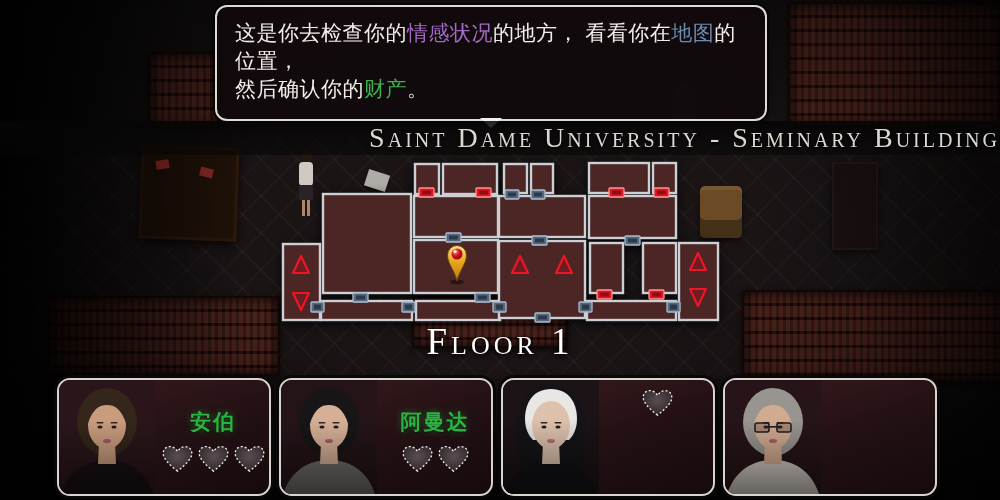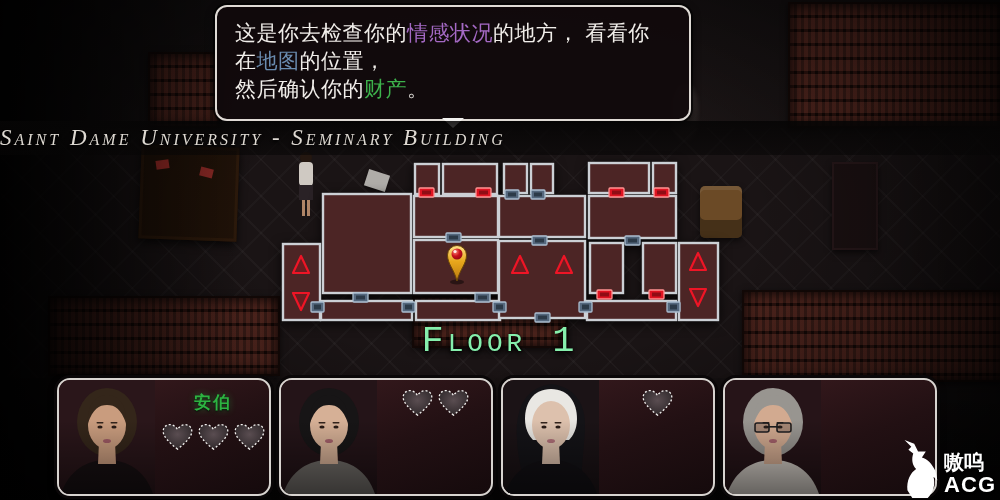--- a/index.html
+++ b/index.html
@@ -38,49 +38,49 @@
       background:linear-gradient(90deg,#b08567 0 3px, transparent 3px 5px, #b08567 5px 8px);}
   .ghost{position:absolute;left:672px;top:84px;width:26px;height:58px;border-radius:45%;
       background:linear-gradient(rgba(190,180,170,.18), rgba(120,110,100,.04));filter:blur(2px);}
   .vignette{position:absolute;inset:0;pointer-events:none;background:
       linear-gradient(90deg, rgba(0,0,0,.93), rgba(0,0,0,0) 24%),
       linear-gradient(270deg, rgba(0,0,0,.45), rgba(0,0,0,0) 14%),
       linear-gradient(0deg, rgba(0,0,0,.55), rgba(0,0,0,0) 22%),
       radial-gradient(ellipse at 50% 44%, rgba(0,0,0,0) 36%, rgba(0,0,0,.42) 72%, rgba(0,0,0,.82) 100%);}
 
   
-  .tooltip{position:absolute;left:215px;top:5px;width:476px;height:116px;box-sizing:border-box;
+  .tooltip{position:absolute;left:215px;top:5px;width:552px;height:116px;box-sizing:border-box;
       background:rgba(17,10,12,.94);border:2px solid #dfdad5;border-radius:12px;
       box-shadow:0 0 0 2px rgba(0,0,0,.6), 0 4px 10px rgba(0,0,0,.7);}
   .tooltip-text{padding:12px 18px;font-size:21px;line-height:28px;color:#f1eeea;letter-spacing:.5px;}
   .tooltip-arrow{position:absolute;left:50%;bottom:-9px;transform:translateX(-50%);width:0;height:0;
       border-left:11px solid transparent;border-right:11px solid transparent;border-top:10px solid #f2f1ef;}
 
   
   .title-band{position:absolute;left:0;top:121px;width:100%;height:34px;
       background:linear-gradient(180deg, rgba(6,5,5,.88), rgba(6,5,5,.55));}
-  .building-title{width:100%;text-align:left;line-height:34px;
+  .building-title{width:100%;text-align:right;line-height:34px;
       font-family:"Liberation Serif","DejaVu Serif",serif;font-variant:small-caps;
-      font-size:23px;letter-spacing:3px;color:#ddd8d1;text-shadow:0 2px 3px #000;font-style:italic;}
+      font-size:28px;letter-spacing:3px;color:#ddd8d1;text-shadow:0 2px 3px #000;}
 
   
   .map-svg{position:absolute;left:280px;top:155px;width:440px;height:170px;overflow:visible;
       filter:drop-shadow(0 3px 6px rgba(0,0,0,.75));}
   .floor-label{position:absolute;left:0;top:320px;width:100%;text-align:center;
-      font-family:Liberation Mono, monospace;font-variant:small-caps;
-      font-size:37px;letter-spacing:4px;color:#86efac;text-shadow:0 3px 5px #000, 0 0 2px #000;}
+      font-family:Liberation Serif, serif;font-variant:small-caps;
+      font-size:37px;letter-spacing:4px;color:#ffffff;text-shadow:0 3px 5px #000, 0 0 2px #000;}
 
   
   .cards{position:absolute;left:57px;top:378px;display:flex;gap:8px;}
   .card{position:relative;width:214px;height:118px;box-sizing:border-box;border:2px solid #d8d4d0;border-radius:13px;
       overflow:hidden;background:linear-gradient(160deg,#3a1b1f 0%, #221013 55%, #150a0c 100%);
       box-shadow:0 0 0 3px #0a0708, 0 4px 8px rgba(0,0,0,.7);}
   .portrait{position:absolute;left:0;top:0;width:96px;height:114px;}
   .card-right{position:absolute;left:96px;top:0;width:116px;height:100%;}
-  .char-name{margin-top:11px;text-align:center;font-size:17px;font-weight:bold;letter-spacing:2px;
+  .char-name{margin-top:28px;text-align:center;font-size:21px;font-weight:bold;letter-spacing:2px;
       color:#2db341;text-shadow:0 0 7px rgba(46,200,80,.45), 0 1px 2px #000;}
   .hearts{display:flex;justify-content:center;gap:5px;margin-top:9px;}
   .heart{width:31px;height:28px;}
 
   
   .watermark{position:absolute;right:4px;bottom:2px;display:flex;align-items:flex-end;gap:1px;}
   .wolf{width:46px;height:58px;}
   .wm-text{color:#fff;line-height:1;padding-bottom:2px;}
   .wm-cn{font-size:20px;font-weight:bold;text-shadow:0 1px 2px #000;}
   .wm-en{font-size:22px;font-weight:bold;letter-spacing:1px;margin-top:2px;text-shadow:0 1px 2px #000;}
@@ -258,20 +258,21 @@
           <ellipse cx="48" cy="45" rx="19" ry="24" fill="#d6b096"></ellipse>
           <path d="M29,43 C28,23 38,15 48,15 C58,15 68,23 67,43 C62,29 56,25 48,25 C40,25 34,29 29,43 Z" fill="#171516"></path>
           <ellipse cx="41" cy="47" rx="2.6" ry="1.6" fill="#2a1c17"></ellipse>
           <ellipse cx="55" cy="47" rx="2.6" ry="1.6" fill="#2a1c17"></ellipse>
           <rect x="37.5" y="42" width="7" height="1.6" rx="0.8" fill="#33241c"></rect>
           <rect x="51.5" y="42" width="7" height="1.6" rx="0.8" fill="#33241c"></rect>
           <ellipse cx="48" cy="61" rx="4" ry="2" fill="#a4606a"></ellipse>
           <rect x="0" y="0" width="96" height="114" fill="url(#pshade)"></rect>
         </svg>
       <div class="card-right">
+        <div class="char-name">阿曼达</div>
         <div class="hearts">
             <svg viewBox="0 0 31 28" class="heart">
               <path d="M15.5,26.2 C7,19.3 1.2,13.6 1.2,8.3 C1.2,4.4 4.2,1.6 7.9,1.6 C11,1.6 13.8,3.5 15.5,6.6 C17.2,3.5 20,1.6 23.1,1.6 C26.8,1.6 29.8,4.4 29.8,8.3 C29.8,13.6 24,19.3 15.5,26.2 Z" fill="url(#heartFill)" stroke="#f4f3f1" stroke-width="1.3" stroke-dasharray="2 2.1"></path>
             </svg>
             <svg viewBox="0 0 31 28" class="heart">
               <path d="M15.5,26.2 C7,19.3 1.2,13.6 1.2,8.3 C1.2,4.4 4.2,1.6 7.9,1.6 C11,1.6 13.8,3.5 15.5,6.6 C17.2,3.5 20,1.6 23.1,1.6 C26.8,1.6 29.8,4.4 29.8,8.3 C29.8,13.6 24,19.3 15.5,26.2 Z" fill="url(#heartFill)" stroke="#f4f3f1" stroke-width="1.3" stroke-dasharray="2 2.1"></path>
             </svg>
           </div>
       </div>
     </div>
@@ -312,23 +313,14 @@
           <rect x="51.5" y="42" width="7" height="1.6" rx="0.8" fill="#33241c"></rect>
           <ellipse cx="48" cy="61" rx="4" ry="2" fill="#a4606a"></ellipse>
           <rect x="30" y="43" width="14" height="9" rx="2" fill="rgba(30,30,34,.25)" stroke="#1d1d1f" stroke-width="1.6"></rect>
           <rect x="52" y="43" width="14" height="9" rx="2" fill="rgba(30,30,34,.25)" stroke="#1d1d1f" stroke-width="1.6"></rect>
           <rect x="43" y="46" width="10" height="1.6" fill="#1d1d1f"></rect>
           <rect x="0" y="0" width="96" height="114" fill="url(#pshade)"></rect>
         </svg>
     </div>
   </div>
 
-  <div class="watermark">
-    <svg class="wolf" viewBox="0 0 44 60">
-      <path fill="#ffffff" d="M6,0 L13,7 L10,10 L15,14 C13,20 14,26 18,30 C12,34 8,42 9,52 L14,60 L30,60 C36,54 38,46 36,38 L40,42 L38,32 C34,24 30,20 24,18 L28,12 L20,12 L16,4 Z"></path>
-    </svg>
-    <div class="wm-text">
-      <div class="wm-cn">嗷呜</div>
-      <div class="wm-en">ACG</div>
-    </div>
-  </div>
 
 </div>
 
 </body></html>

